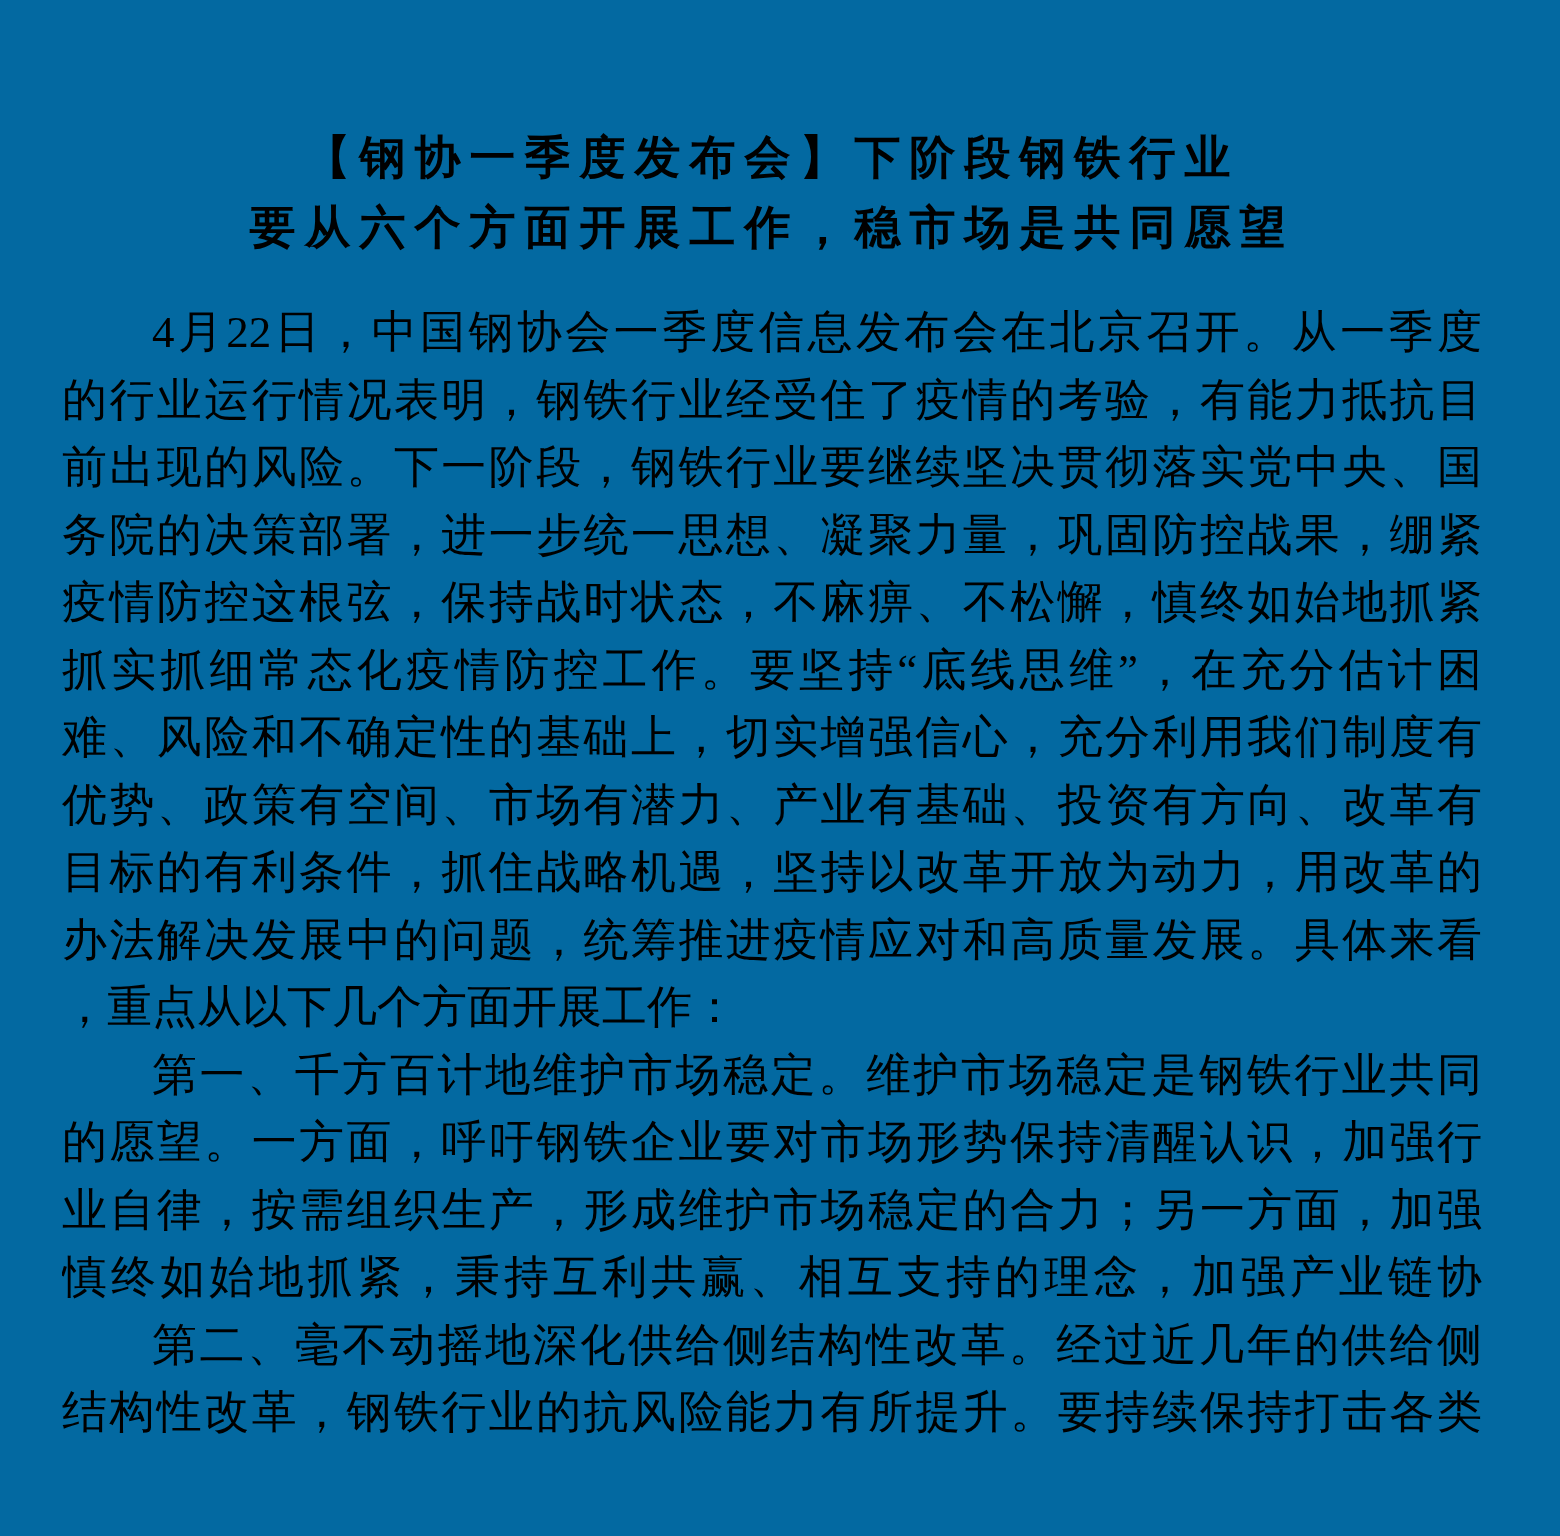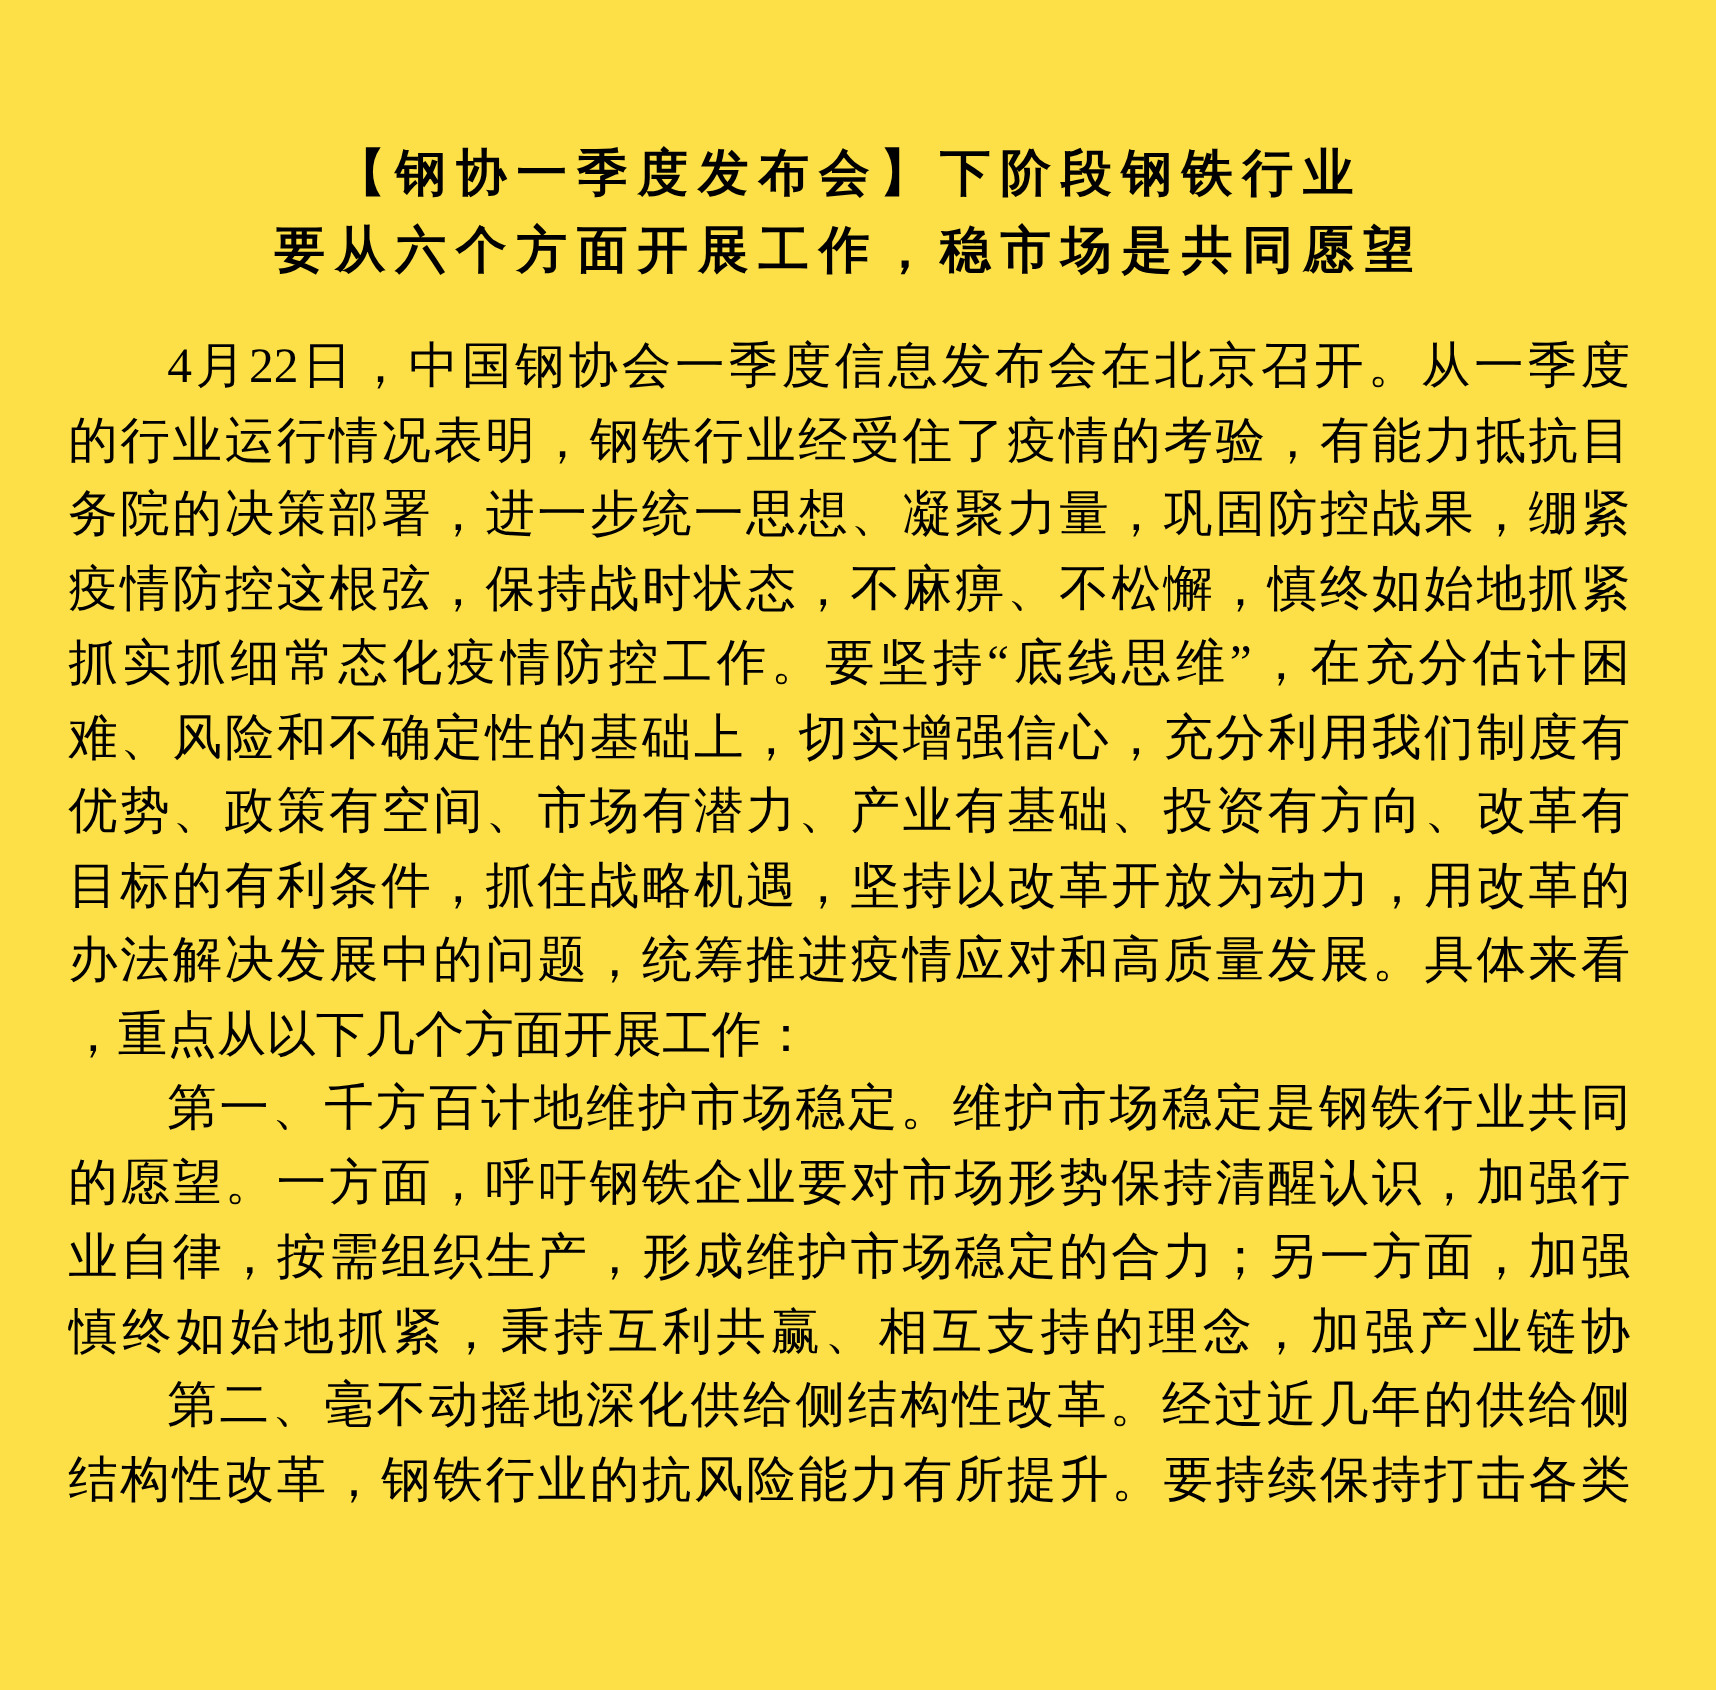--- a/index.html
+++ b/index.html
@@ -4,21 +4,21 @@
 <style>
   html, body {
     margin: 0;
     padding: 0;
     background: #ffffff;
   }
   .page {
     position: relative;
     width: 1560px;
     height: 1536px;
-    background: #fde047;
+    background: #0369a1;
     overflow: hidden;
     color: #000000;
     font-family: "Liberation Serif", "DejaVu Serif", serif;
   }
   .content {
     position: absolute;
     left: 62px;
     top: 123px;
     width: 1420px;
   }
@@ -62,20 +62,21 @@
 
 <div class="page">
   <div class="content">
     <h1 class="doc-title">
         <span class="title-line">【钢协一季度发布会】下阶段钢铁行业</span>
         <span class="title-line">要从六个方面开展工作，稳市场是共同愿望</span>
       </h1>
     <div class="doc-body">
         <span class="body-line indent">4月22日，中国钢协会一季度信息发布会在北京召开。从一季度</span>
         <span class="body-line">的行业运行情况表明，钢铁行业经受住了疫情的考验，有能力抵抗目</span>
+        <span class="body-line">前出现的风险。下一阶段，钢铁行业要继续坚决贯彻落实党中央、国</span>
         <span class="body-line">务院的决策部署，进一步统一思想、凝聚力量，巩固防控战果，绷紧</span>
         <span class="body-line">疫情防控这根弦，保持战时状态，不麻痹、不松懈，慎终如始地抓紧</span>
         <span class="body-line">抓实抓细常态化疫情防控工作。要坚持“底线思维”，在充分估计困</span>
         <span class="body-line">难、风险和不确定性的基础上，切实增强信心，充分利用我们制度有</span>
         <span class="body-line">优势、政策有空间、市场有潜力、产业有基础、投资有方向、改革有</span>
         <span class="body-line">目标的有利条件，抓住战略机遇，坚持以改革开放为动力，用改革的</span>
         <span class="body-line">办法解决发展中的问题，统筹推进疫情应对和高质量发展。具体来看</span>
         <span class="body-line no-justify">，重点从以下几个方面开展工作：</span>
         <span class="body-line indent">第一、千方百计地维护市场稳定。维护市场稳定是钢铁行业共同</span>
         <span class="body-line">的愿望。一方面，呼吁钢铁企业要对市场形势保持清醒认识，加强行</span>

